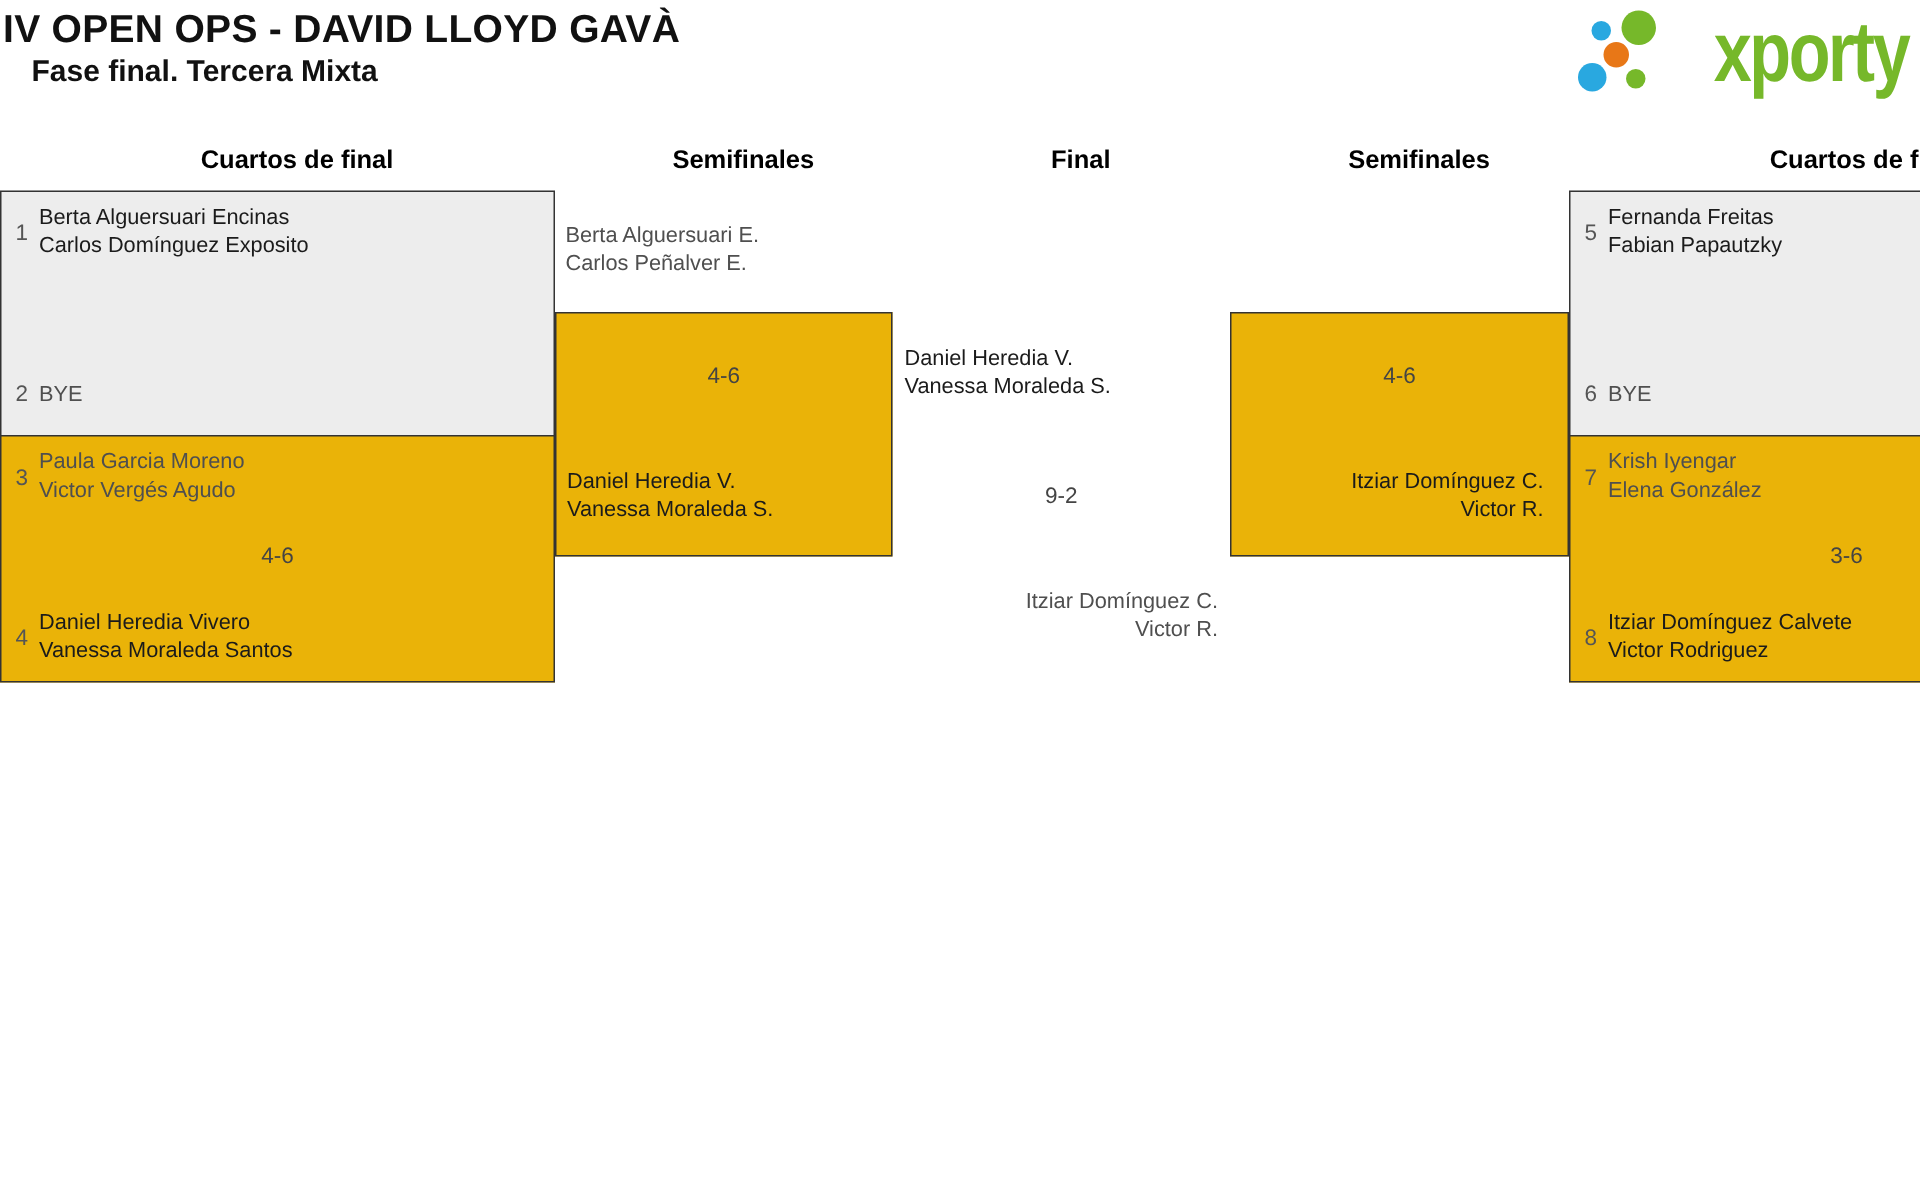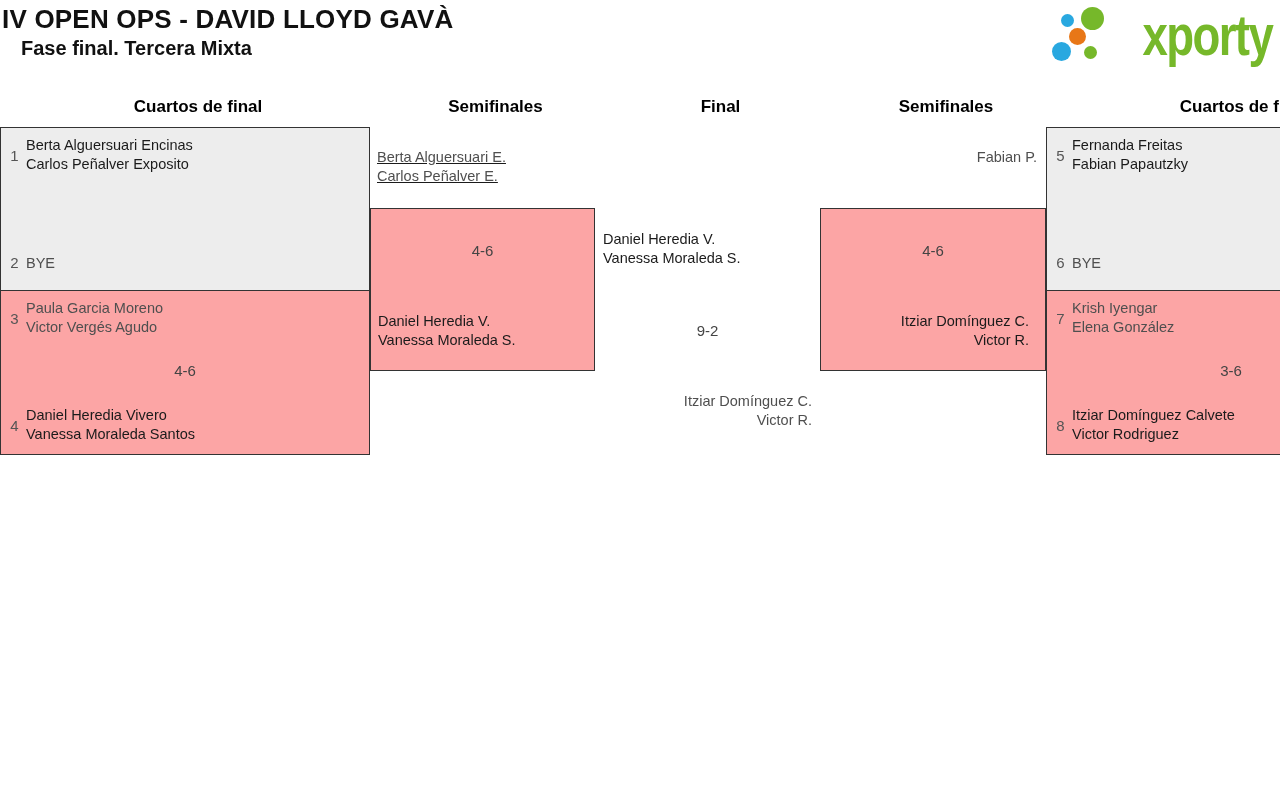--- a/index.html
+++ b/index.html
@@ -22,21 +22,21 @@
     color:#76b82a;letter-spacing:-2px;transform:scaleX(.8);transform-origin:right center;
   }
   
   .col-header{position:absolute;top:97px;font-size:17px;font-weight:700;color:#000;text-align:center;white-space:nowrap;margin-left:13px;}
   .hdr-qf-l{left:0;width:370px;}
   .hdr-sf-l{left:370px;width:225px;}
   .hdr-final{left:595px;width:225px;}
   .hdr-sf-r{left:820px;width:226px;}
   .hdr-qf-r{left:1046px;width:370px;}
   
-  .box{position:absolute;border:1px solid #333;box-sizing:border-box;background:#fca5a5;}
+  .box{position:absolute;border:1px solid #333;box-sizing:border-box;background:#eab308;}
   .box.grey{background:#ededed;}
   .bx-qf-l1{left:0;top:127px;width:370px;height:164px;}
   .bx-qf-l2{left:0;top:290px;width:370px;height:165px;}
   .bx-sf-l{left:370px;top:208px;width:225px;height:163px;}
   .bx-sf-r{left:820px;top:208px;width:226px;height:163px;}
   .bx-qf-r1{left:1046px;top:127px;width:370px;height:164px;}
   .bx-qf-r2{left:1046px;top:290px;width:370px;height:165px;}
   
   .team-row{position:absolute;left:8px;display:flex;align-items:center;gap:6px;}
   .seed{font-size:15px;color:#555;width:11px;text-align:center;flex:none;}
@@ -70,21 +70,21 @@
   <div class="col-header hdr-sf-l">Semifinales</div>
   <div class="col-header hdr-final">Final</div>
   <div class="col-header hdr-sf-r">Semifinales</div>
   <div class="col-header hdr-qf-r">Cuartos de final</div>
 
   <div class="box grey bx-qf-l1">
     <div class="team-row" style="top:8px;">
       <span class="seed">1</span>
       <span class="names-bold">
         <div class="pline">Berta Alguersuari Encinas</div>
-        <div class="pline">Carlos Peñalver Exposito</div>
+        <div class="pline">Carlos Domínguez Exposito</div>
       </span>
     </div>
     <div class="team-row" style="top:126px;">
       <span class="seed">2</span>
       <span class="bye">BYE</span>
     </div>
   </div>
 
   <div class="box bx-qf-l2">
     <div class="team-row" style="top:8px;">
@@ -97,21 +97,21 @@
     <div class="score" style="top:71px;">4-6</div>
     <div class="team-row" style="top:115px;">
       <span class="seed">4</span>
       <span class="names-bold">
         <div class="pline">Daniel Heredia Vivero</div>
         <div class="pline">Vanessa Moraleda Santos</div>
       </span>
     </div>
   </div>
 
-  <div class="floating names-reg" style="left:377px;top:148px;text-decoration:underline;">
+  <div class="floating names-reg" style="left:377px;top:148px;">
     <div class="pline">Berta Alguersuari E.</div>
     <div class="pline">Carlos Peñalver E.</div>
   </div>
   <div class="box bx-sf-l">
     <div class="score" style="top:33px;">4-6</div>
     <div class="floating names-bold" style="left:7px;top:103px;">
       <div class="pline">Daniel Heredia V.</div>
       <div class="pline">Vanessa Moraleda S.</div>
     </div>
   </div>
@@ -120,21 +120,20 @@
     <div class="pline">Daniel Heredia V.</div>
     <div class="pline">Vanessa Moraleda S.</div>
   </div>
   <div class="floating" style="left:595px;width:225px;top:321px;text-align:center;font-size:15px;color:#444;">9-2</div>
   <div class="floating names-reg ta-right" style="left:595px;width:217px;top:392px;">
     <div class="pline">Itziar Domínguez C.</div>
     <div class="pline">Victor R.</div>
   </div>
 
   <div class="floating names-reg ta-right" style="left:820px;width:217px;top:148px;">
-    <div class="pline">Fabian P.</div>
   </div>
   <div class="box bx-sf-r">
     <div class="score" style="top:33px;">4-6</div>
     <div class="floating names-bold ta-right" style="left:0;width:208px;top:103px;">
       <div class="pline">Itziar Domínguez C.</div>
       <div class="pline">Victor R.</div>
     </div>
   </div>
 
   <div class="box grey bx-qf-r1">

